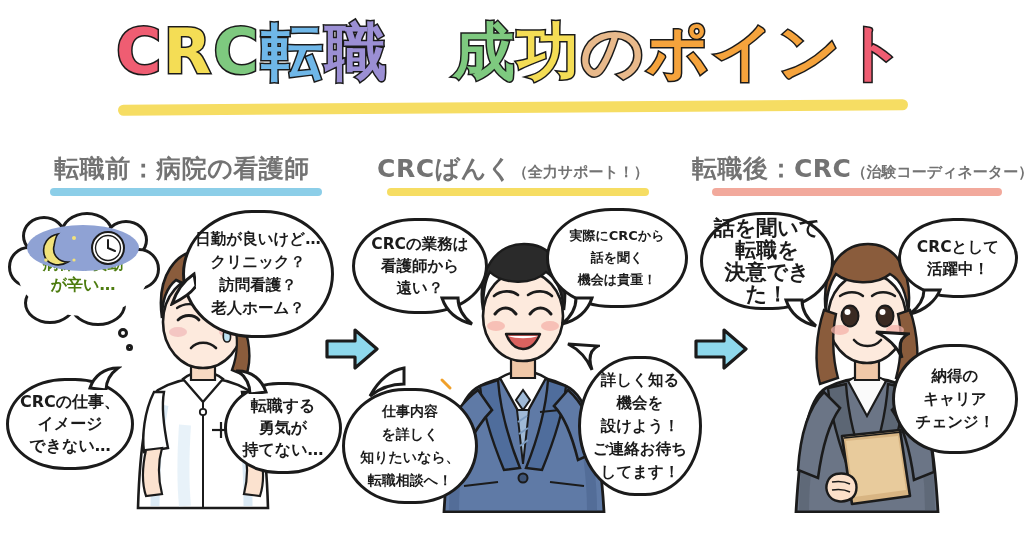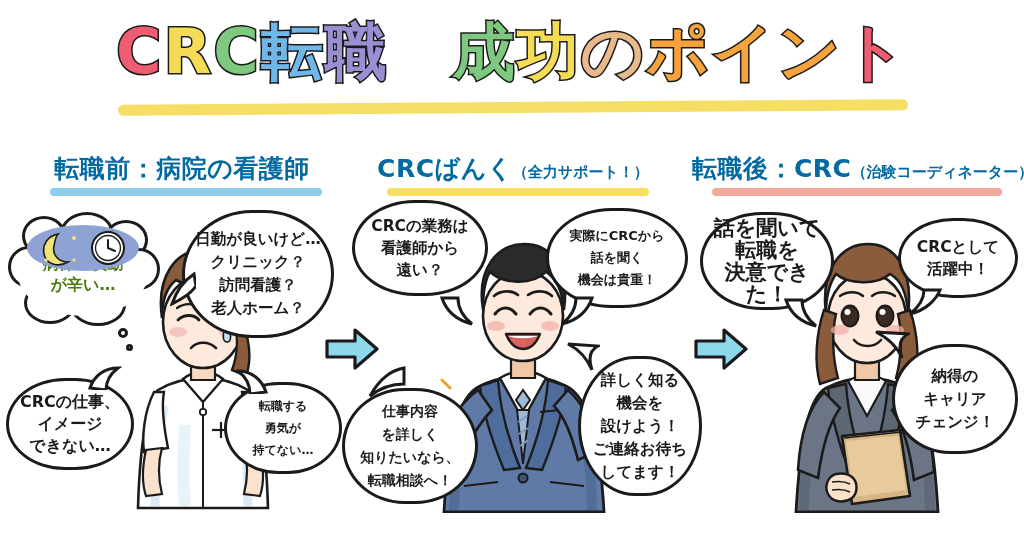--- a/index.html
+++ b/index.html
@@ -35,21 +35,21 @@
   .t-c10{ color:#ef5d72; }
   #title-underline {
     position:absolute; left:118px; top:92px; width:790px; height:11px;
     background:#f6dd63; border-radius:7px;
     transform: rotate(-0.4deg);
   }
 
   
   .panel-head { position:absolute; text-align:center; }
   .panel-head .ph-text {
-    font-size:25px; font-weight:bold; color:#0369a1; white-space:nowrap;
+    font-size:25px; font-weight:bold; color:#737373; white-space:nowrap;
     letter-spacing:0.5px;
   }
   .panel-head .ph-text .small { font-size:15px; letter-spacing:0px; }
   .panel-head .ph-rule {
     height:8px; border-radius:5px; margin-top:3px;
   }
   #head-1 { left:24px; top:152px; width:316px; }
   #head-1 .ph-rule { background:#8ccee8; width:272px; margin-left:26px; }
   #head-2 { left:355px; top:152px; width:316px; }
   #head-2 .ph-rule { background:#f6dd63; width:262px; margin-left:32px; }
@@ -216,21 +216,21 @@
        font-size:16px; line-height:22px;">
     <span class="btxt">CRCの仕事、
 イメージ
 できない…</span>
   </div>
   <svg style="position:absolute; left:86px; top:366px; z-index:7;" width="36" height="24" viewBox="0 0 36 24">
     <path d="M4 22 C8 10 18 2 32 2 C24 8 20 16 20 24 Z" fill="#fff" stroke="#1b1b1b" stroke-width="3"></path>
   </svg>
 
   <div class="bubble b-oval" style="left:224px; top:382px; width:118px; height:92px;
-       font-size:12px; line-height:22px;">
+       font-size:16px; line-height:22px;">
     <span class="btxt">転職する
 勇気が
 持てない…</span>
   </div>
   <svg style="position:absolute; left:236px; top:368px; z-index:7;" width="36" height="26" viewBox="0 0 36 26">
     <path d="M30 24 C26 12 16 3 2 3 C10 9 14 17 14 26 Z" fill="#fff" stroke="#1b1b1b" stroke-width="3"></path>
   </svg>
 
   <div class="char" style="left:428px; top:238px; width:190px; height:275px;">
     <svg width="190" height="275" viewBox="0 0 190 275">
@@ -289,21 +289,21 @@
       <path d="M80 98 C88 101 102 101 110 98" fill="#fff" stroke="none"></path>
 
       <g stroke="#f0a02a" stroke-width="3" stroke-linecap="round">
         <line x1="22" y1="150" x2="14" y2="142"></line>
         <line x1="15" y1="162" x2="4" y2="160"></line>
         <line x1="18" y1="174" x2="8" y2="180"></line>
       </g>
     </svg>
   </div>
 
-  <div class="bubble b-oval" style="left:352px; top:200px; width:136px; height:96px;
+  <div class="bubble b-oval" style="left:352px; top:218px; width:136px; height:96px;
        font-size:15.5px; line-height:22px;">
     <span class="btxt">CRCの業務は
 看護師から
 遠い？</span>
   </div>
   <svg style="position:absolute; left:440px; top:296px; z-index:7;" width="34" height="30" viewBox="0 0 34 30">
     <path d="M2 2 C6 14 16 24 32 28 C22 20 18 12 18 2 Z" fill="#fff" stroke="#1b1b1b" stroke-width="3"></path>
   </svg>
 
   <div class="bubble b-oval" style="left:546px; top:208px; width:142px; height:100px;

